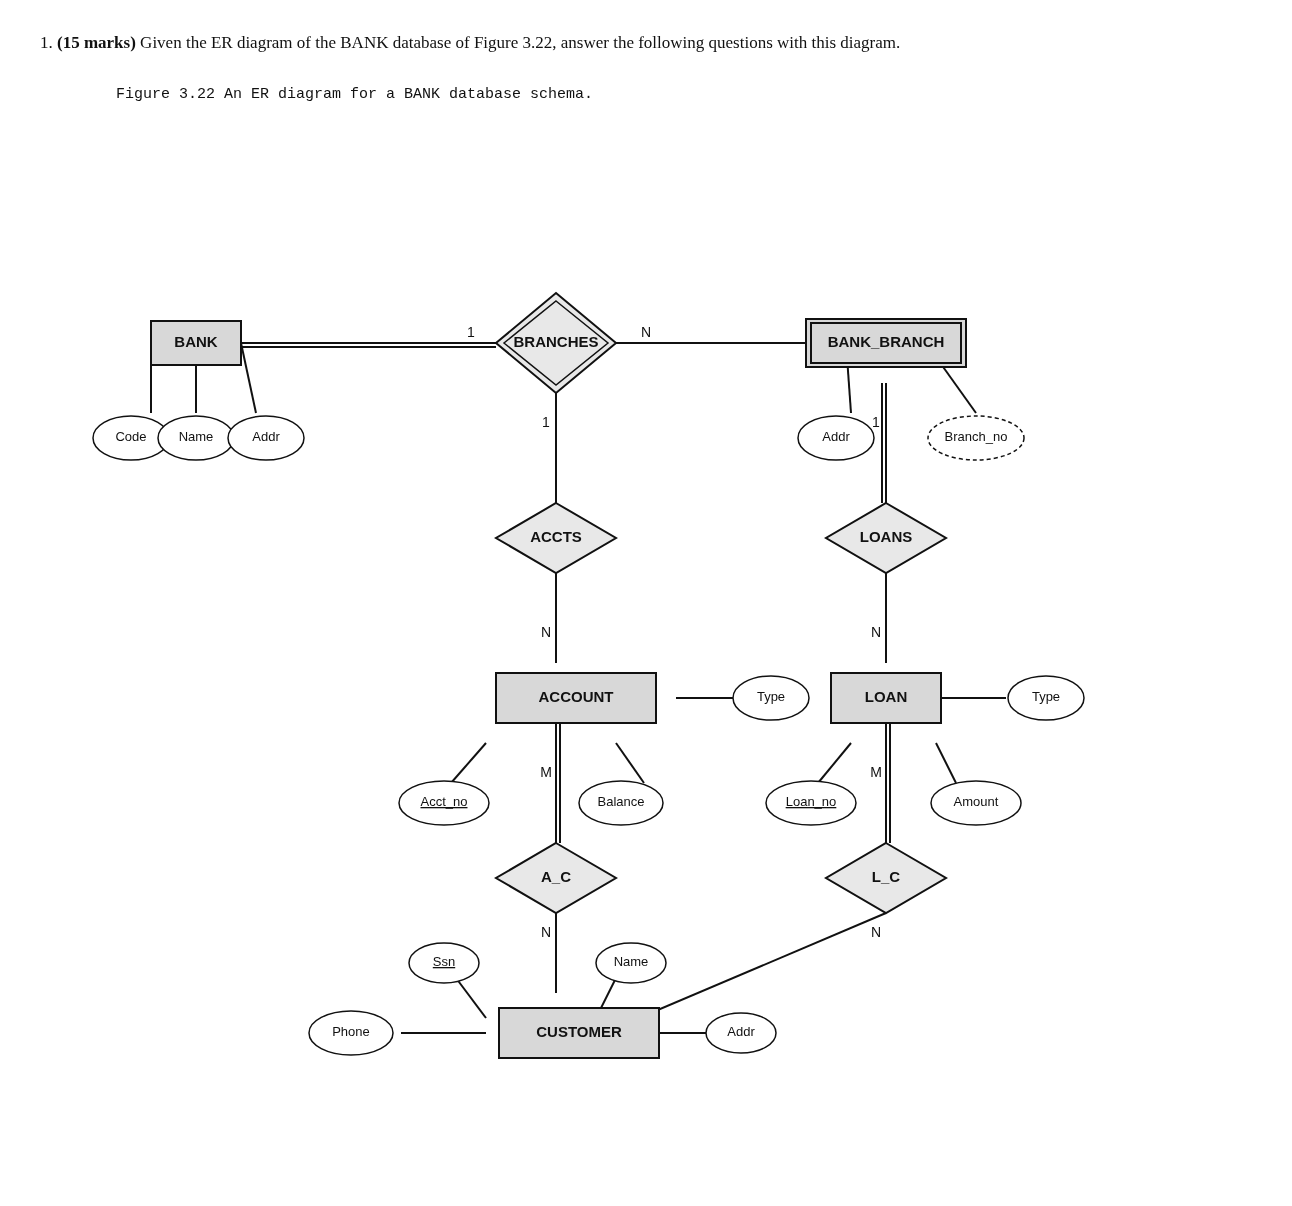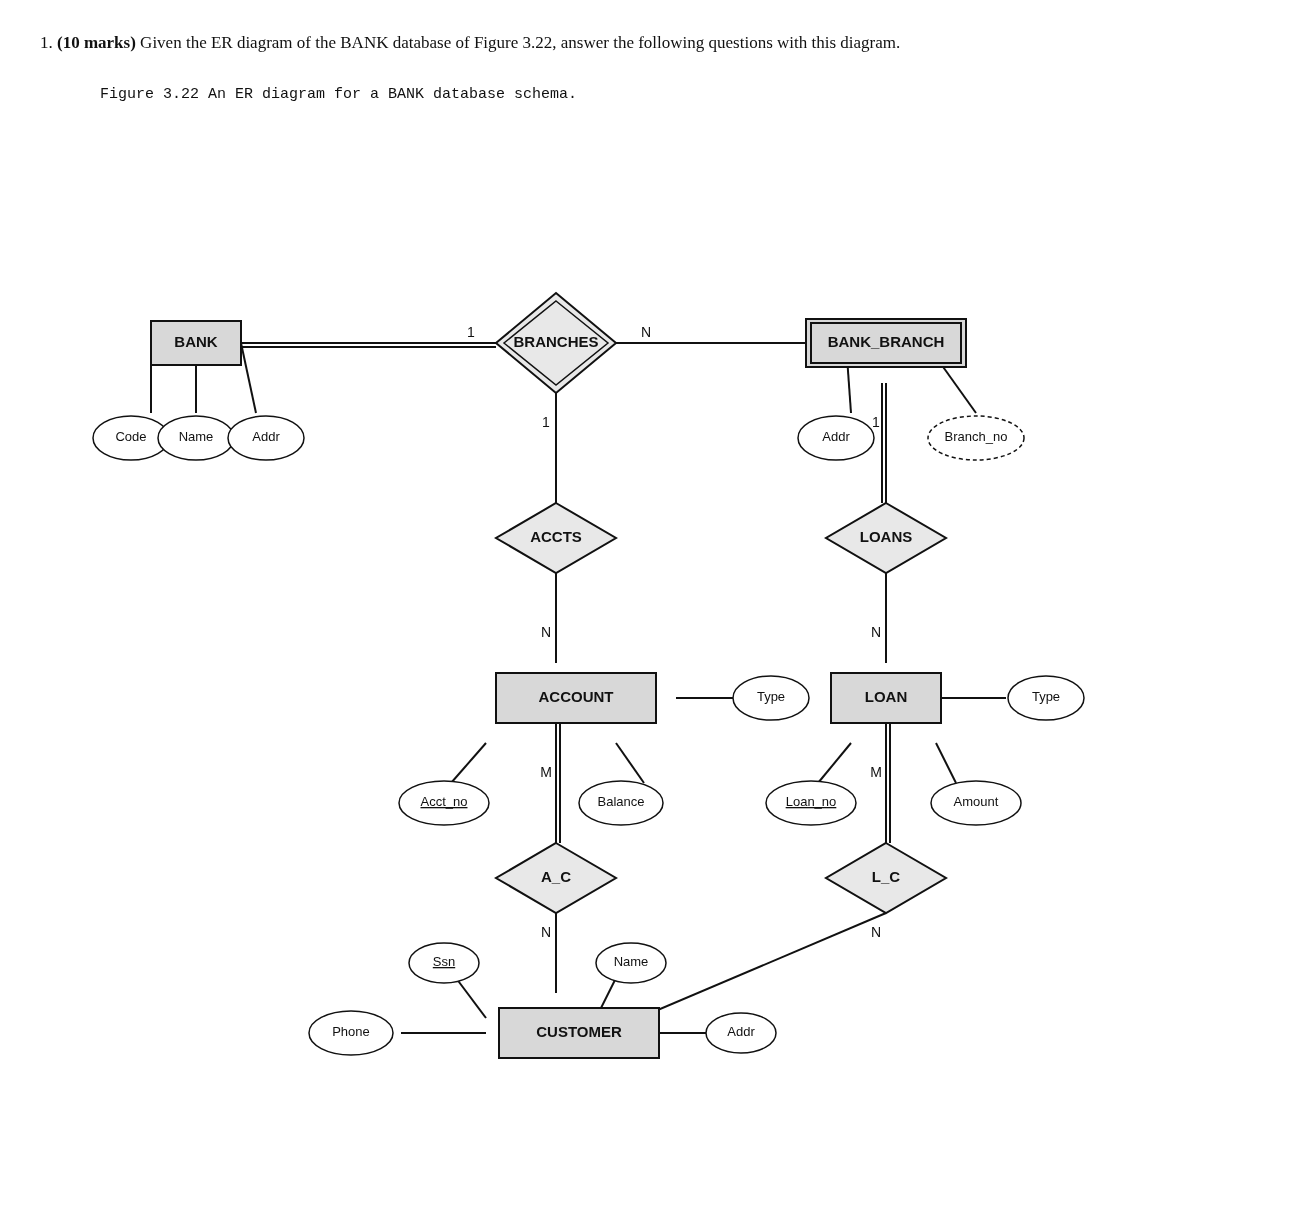--- a/index.html
+++ b/index.html
@@ -16,21 +16,21 @@
       font-size: 17px;
       line-height: 1.5;
       margin-bottom: 30px;
     }
     .question-text strong { font-weight: bold; }
 
     .figure-caption {
       font-family: 'Courier New', monospace;
       font-size: 15px;
       margin-bottom: 20px;
-      margin-left: 60px;
+      margin-left: 76px;
     }
 
     .diagram-container {
       position: relative;
       width: 1180px;
       height: 950px;
       margin: 0 auto;
     }
 
     
@@ -95,21 +95,21 @@
       text-anchor: middle;
       dominant-baseline: middle;
       fill: #111;
     }
   </style>
 </head>
 <body>
 
 <div class="question-text">
   <span>1.</span>
-  <strong>(10 marks)</strong>
+  <strong>(15 marks)</strong>
   <span>Given the ER diagram of the BANK database of Figure 3.22, answer the following questions with this diagram.</span>
 </div>
 
 <div class="figure-caption">Figure 3.22    An ER diagram for a BANK database schema.</div>
 
 <div class="diagram-container">
   <svg class="diagram-svg" viewBox="0 0 1180 950" xmlns="http://www.w3.org/2000/svg">
 
     <line x1="185" y1="220" x2="440" y2="220" class="rel-line" stroke-width="2"></line>
     <line x1="185" y1="224" x2="440" y2="224" class="rel-line" stroke-width="1"></line>

